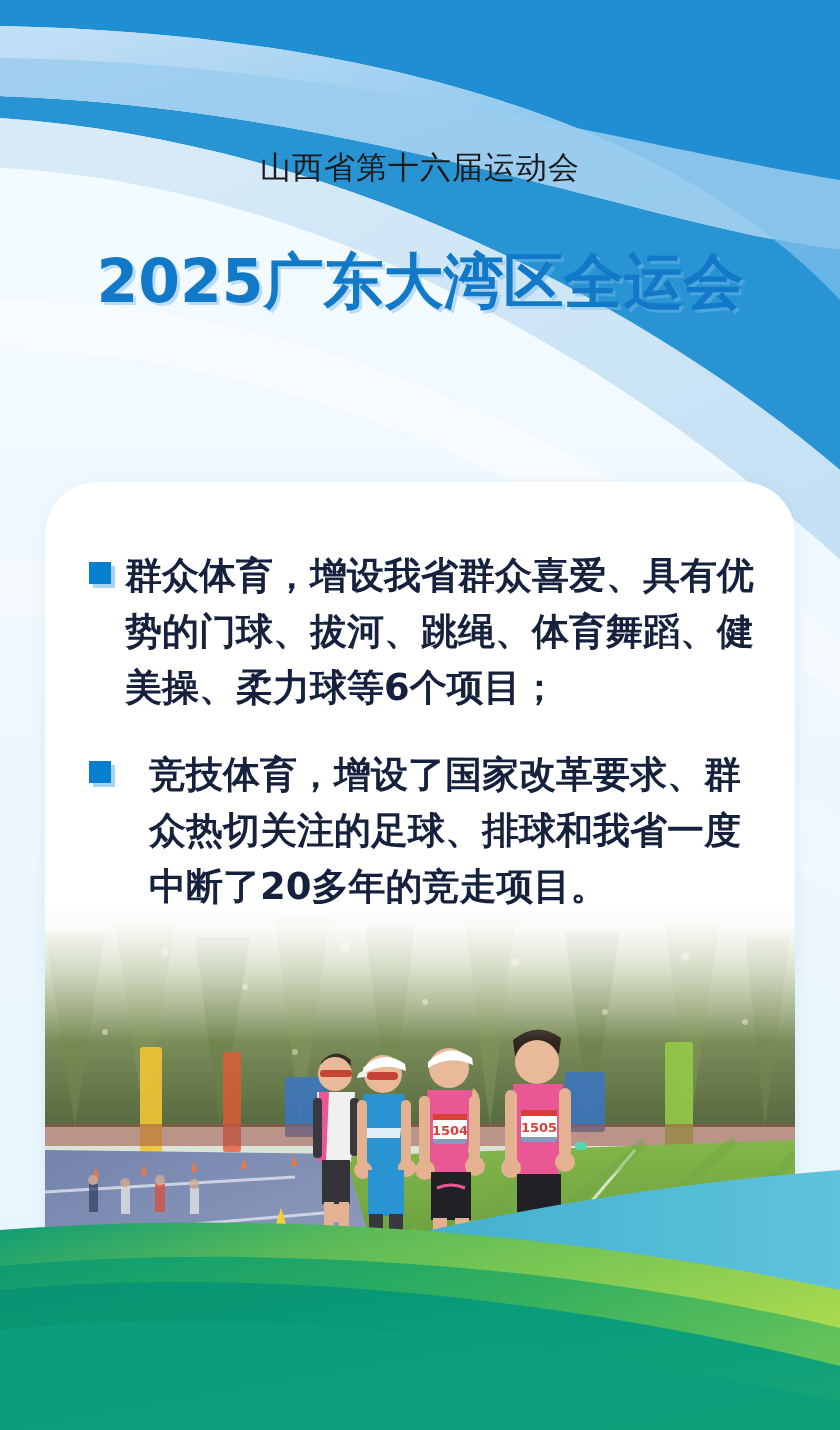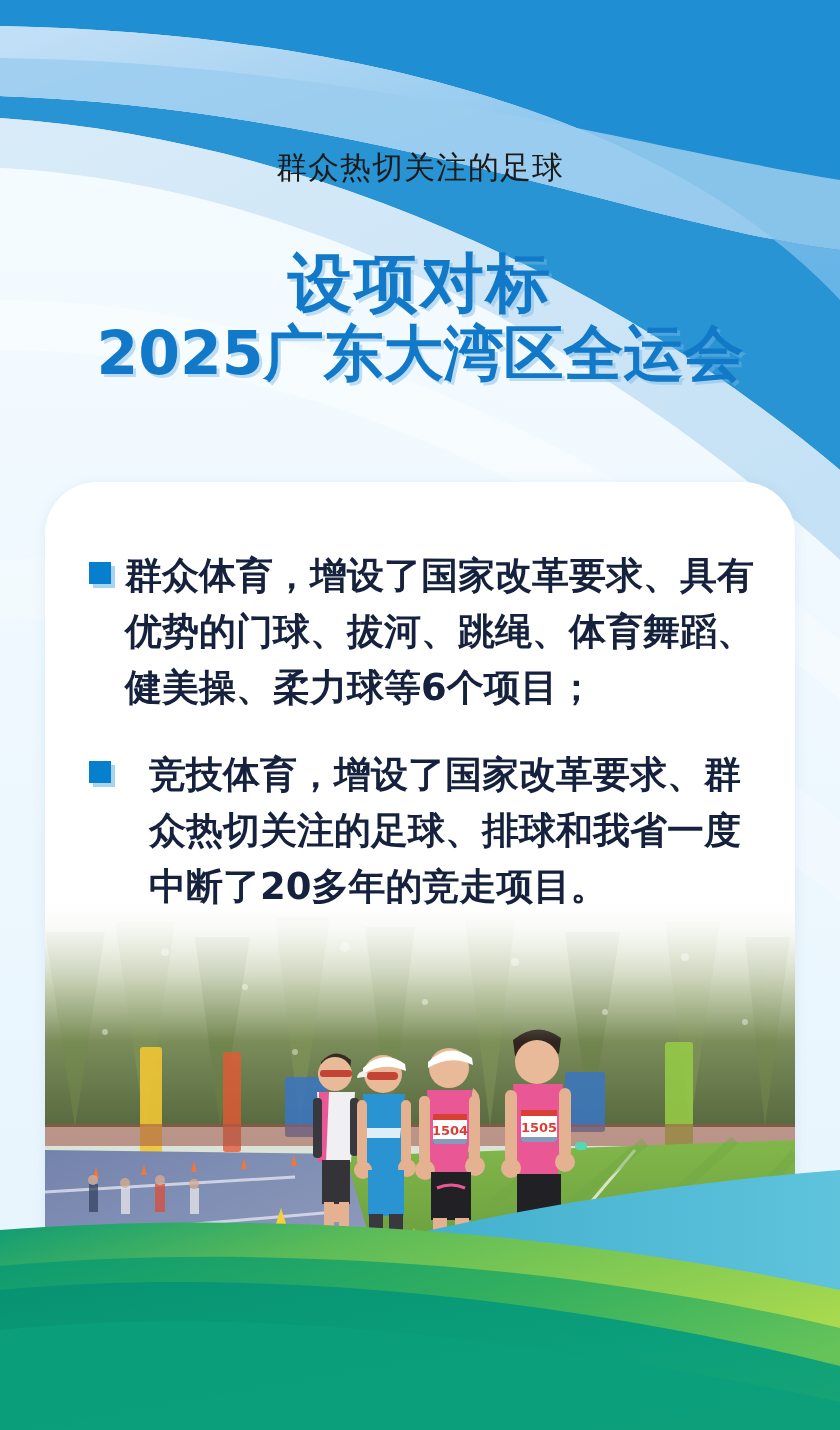--- a/index.html
+++ b/index.html
@@ -174,34 +174,33 @@
       <path d="M0,118 C330,140 640,300 840,470 L840,560 C620,360 320,185 0,168 Z" fill="url(#gPale)" opacity="0.9"></path>
 
       <path d="M0,168 C320,185 620,360 840,560 L840,1430 L0,1430 Z" fill="url(#gWhiteCurve)"></path>
 
       <path d="M0,300 C280,300 600,430 840,640 L840,700 C590,480 270,350 0,350 Z" fill="#ffffff" opacity="0.35"></path>
       <path d="M0,560 C300,540 620,640 840,820 L840,900 C600,710 290,610 0,620 Z" fill="#ffffff" opacity="0.25"></path>
     </svg>
   </div>
 
 
-  <div class="event-subtitle">群众热切关注的足球</div>
+  <div class="event-subtitle">山西省第十六届运动会</div>
 
   <div class="title-block">
-    <div class="title-line l1">设项对标</div>
     <div class="title-line l2">2025广东大湾区全运会</div>
   </div>
 
   <div class="card">
 
     <div class="card-text">
 
       <div class="bullet-row">
         <div class="bullet-mark"></div>
-        <div class="bullet-text">群众体育，增设了国家改革要求、具有优势的门球、拔河、跳绳、体育舞蹈、健美操、柔力球等6个项目；</div>
+        <div class="bullet-text">群众体育，增设我省群众喜爱、具有优势的门球、拔河、跳绳、体育舞蹈、健美操、柔力球等6个项目；</div>
       </div>
 
       <div class="bullet-row">
         <div class="bullet-mark"></div>
         <div class="bullet-text">竞技体育，增设了国家改革要求、群众热切关注的足球、排球和我省一度中断了20多年的竞走项目。</div>
       </div>
 
     </div>
 
     <div class="photo">

